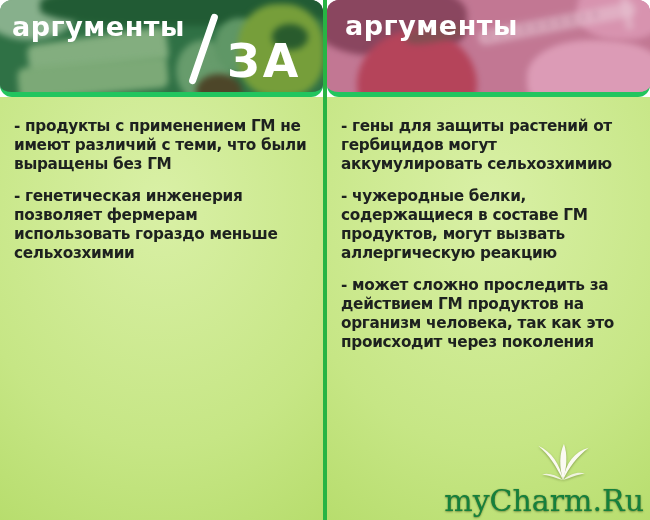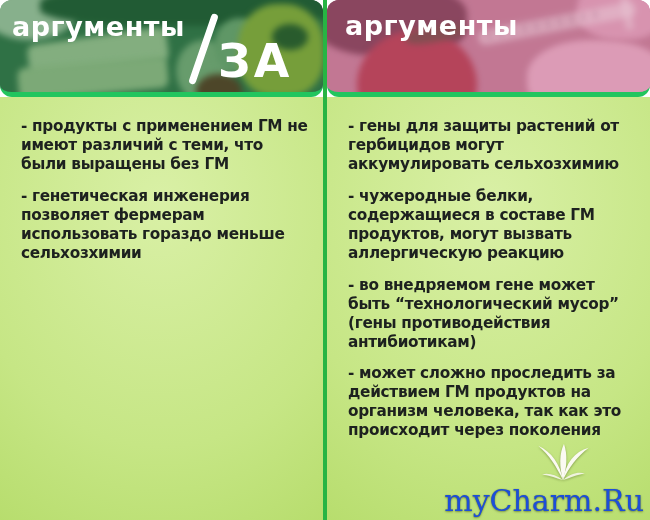--- a/index.html
+++ b/index.html
@@ -54,43 +54,43 @@
     background:rgba(255,255,255,.5); transform:rotate(-11deg);
   }
 
   .hdr-text { position:absolute; z-index:3; color:#fff; font-weight:bold; line-height:1; }
   .word-small-left  { left:12px; top:13px; font-size:27px; letter-spacing:.5px; }
   .word-small-right { left:18px; top:12px; font-size:27px; letter-spacing:.5px; }
   .slash-divider {
     position:absolute; z-index:3; left:200px; top:12px; width:7px; height:74px;
     background:#fff; border-radius:4px; transform:rotate(19deg);
   }
-  .word-big-left { left:218px; top:38px; font-size:46px; letter-spacing:3px; }
+  .word-big-left { left:227px; top:38px; font-size:46px; letter-spacing:3px; }
   .word-big-right { right:8px; top:38px; font-size:43px; letter-spacing:1px; white-space:nowrap; }
   .slashed-o { position:relative; display:inline-block; }
   .o-slash {
     position:absolute; z-index:4; left:13px; top:-14px; width:5px; height:70px;
     background:#fff; border-radius:3px; transform:rotate(20deg);
   }
 
   
   .body {
-    flex:1; padding:20px 12px 0 21px;
+    flex:1; padding:20px 12px 0 14px;
     background:radial-gradient(ellipse 130% 120% at 50% 25%, #d9f0a6 0%, #c6e685 48%, #a8d455 100%);
   }
   .body p {
     margin:0 0 13px; font-size:15.3px; font-weight:bold;
     color:#1d211f; line-height:1.24; letter-spacing:-0.3px;
   }
 
   
   .watermark {
     position:absolute; right:6px; bottom:2px; z-index:6;
     font-family:"DejaVu Serif","Liberation Serif",serif;
-    font-size:30px; color:#1d4ed8;
+    font-size:30px; color:#15803d;
     text-shadow:0 1px 2px rgba(70,90,30,.55), 0 0 1px rgba(90,110,40,.6);
   }
   .wm-ornament {
     position:absolute; right:58px; bottom:38px; width:58px; height:40px; z-index:6;
     filter:drop-shadow(0 1px 1px rgba(70,90,30,.5));
   }
 </style>
 </head>
 <body>
 
@@ -129,21 +129,20 @@
       <div class="photo-shape sh-glove2"></div>
       <div class="photo-shape syringe-barrel"></div>
       <div class="photo-shape syringe-ticks"></div>
       <div class="photo-shape syringe-plunger"></div>
       <div class="tint"></div>
       <div class="hdr-text word-small-right">аргументы</div>
     </div>
     <div class="body">
       <p>- гены для защиты растений от гербицидов могут аккумулировать сельхозхимию</p>
       <p>- чужеродные белки, содержащиеся в составе ГМ продуктов, могут вызвать аллергическую реакцию</p>
-      <p>- во внедряемом гене может быть “технологический мусор” (гены противодействия антибиотикам)</p>
       <p>- может сложно проследить за действием ГМ продуктов на организм человека, так как это происходит через поколения</p>
     </div>
   </div>
 
   <svg class="wm-ornament" viewBox="0 0 60 42" xmlns="http://www.w3.org/2000/svg">
     <path d="M30 40 C27 24 18 10 4 4 C16 14 23 26 30 40 Z" fill="#fbfaf2"></path>
     <path d="M30 40 C33 22 42 10 57 6 C45 15 36 27 30 40 Z" fill="#fbfaf2"></path>
     <path d="M30 40 C26 26 26 12 31 2 C35 13 34 27 30 40 Z" fill="#fbfaf2"></path>
     <path d="M30 40 C22 34 14 32 8 34 C16 35 24 38 30 40 Z" fill="#fbfaf2" opacity=".85"></path>
     <path d="M30 40 C38 33 46 31 53 33 C45 34 36 38 30 40 Z" fill="#fbfaf2" opacity=".85"></path>

